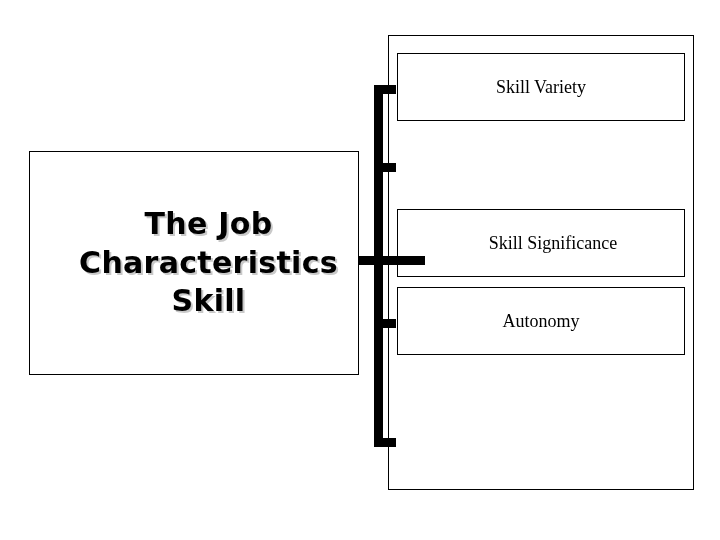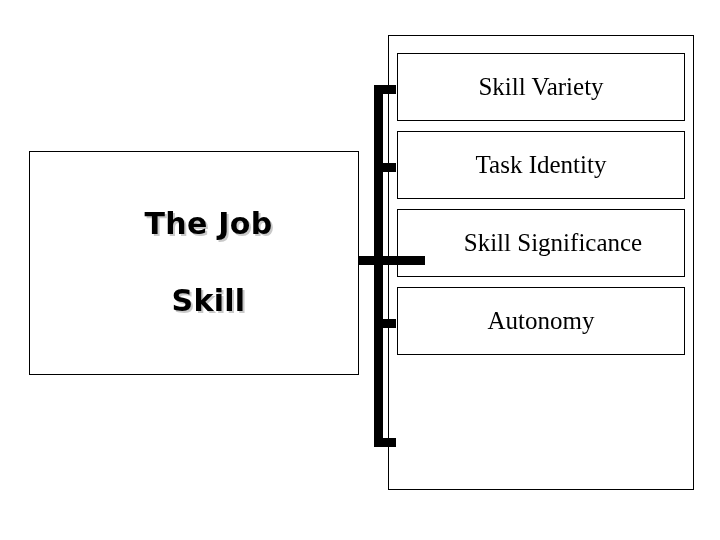--- a/index.html
+++ b/index.html
@@ -73,21 +73,21 @@
     z-index: 3;
   }
   .branch-box.b0 { top: 53px; }
   .branch-box.b1 { top: 131px; }
   .branch-box.b2 { top: 209px; }
   .branch-box.b3 { top: 287px; }
   .branch-box.b4 { top: 365px; }
 
   .branch-label {
     font-family: "Liberation Serif", "DejaVu Serif", serif;
-    font-size: 25px;
+    font-size: 18px;
     color: #000000;
     text-align: center;
     white-space: nowrap;
   }
   
   .branch-box.b2 .branch-label {
     position: relative;
     left: 12px;
   }
 
@@ -118,39 +118,36 @@
 </head>
 <body>
 
 <div id="canvas">
 
   <div class="branch-container"></div>
 
   <div class="main-box">
     <div class="main-box-title">
       <span>The Job</span><br>
-      <br>
+      <span>Characteristics</span><br>
       <span>Skill</span>
     </div>
   </div>
 
   <div class="spine"></div>
 
   <div class="stub s0"></div>
   <div class="stub s1"></div>
   <div class="stub s2"></div>
   <div class="stub s3"></div>
   <div class="stub s4"></div>
 
   <div class="branch-box b0">
     <span class="branch-label">Skill Variety</span>
   </div>
-  <div class="branch-box b1">
-    <span class="branch-label">Task Identity</span>
-  </div>
   <div class="branch-box b2">
     <span class="branch-label">Skill Significance</span>
   </div>
   <div class="branch-box b3">
     <span class="branch-label">Autonomy</span>
   </div>
 
 </div>
 
 </body></html>

